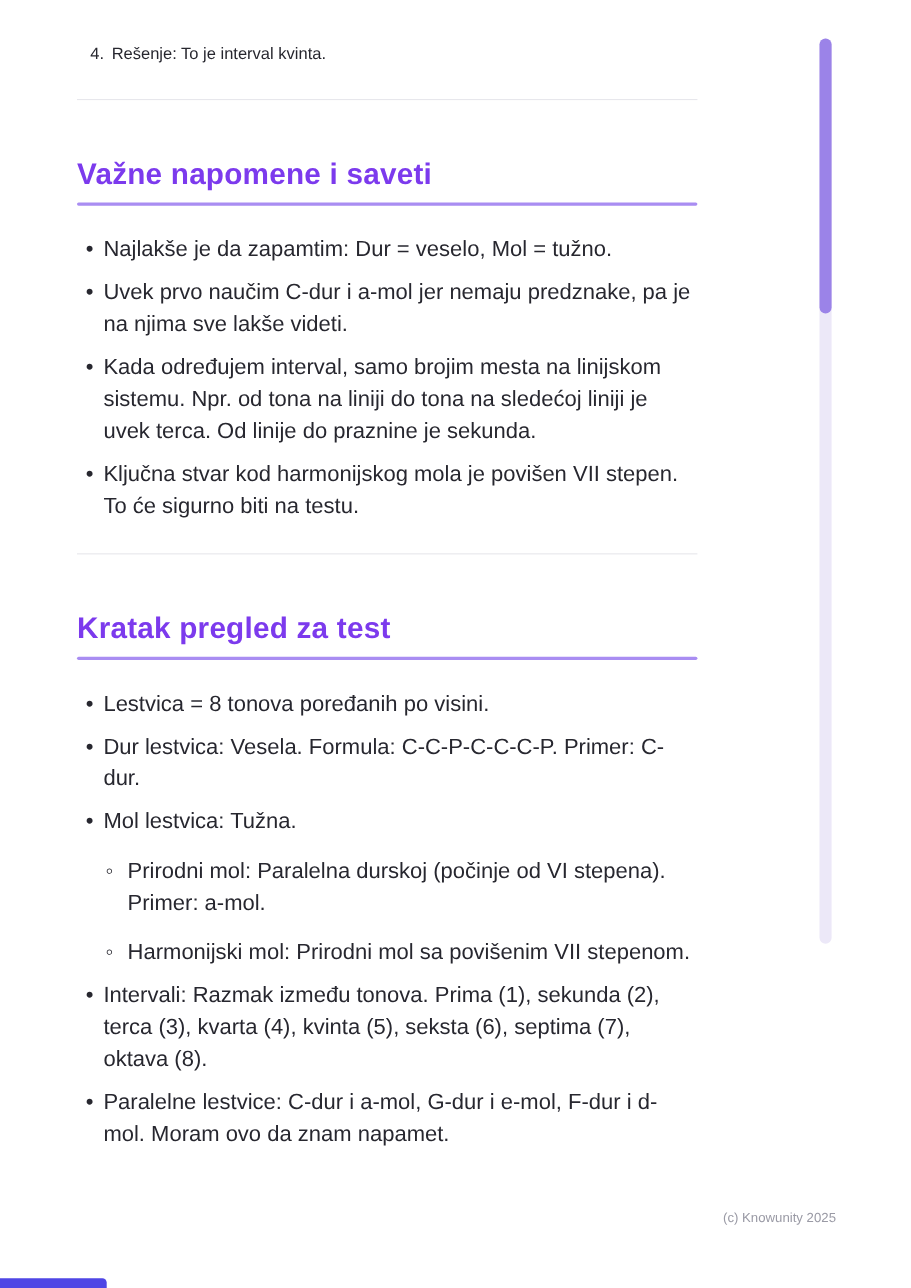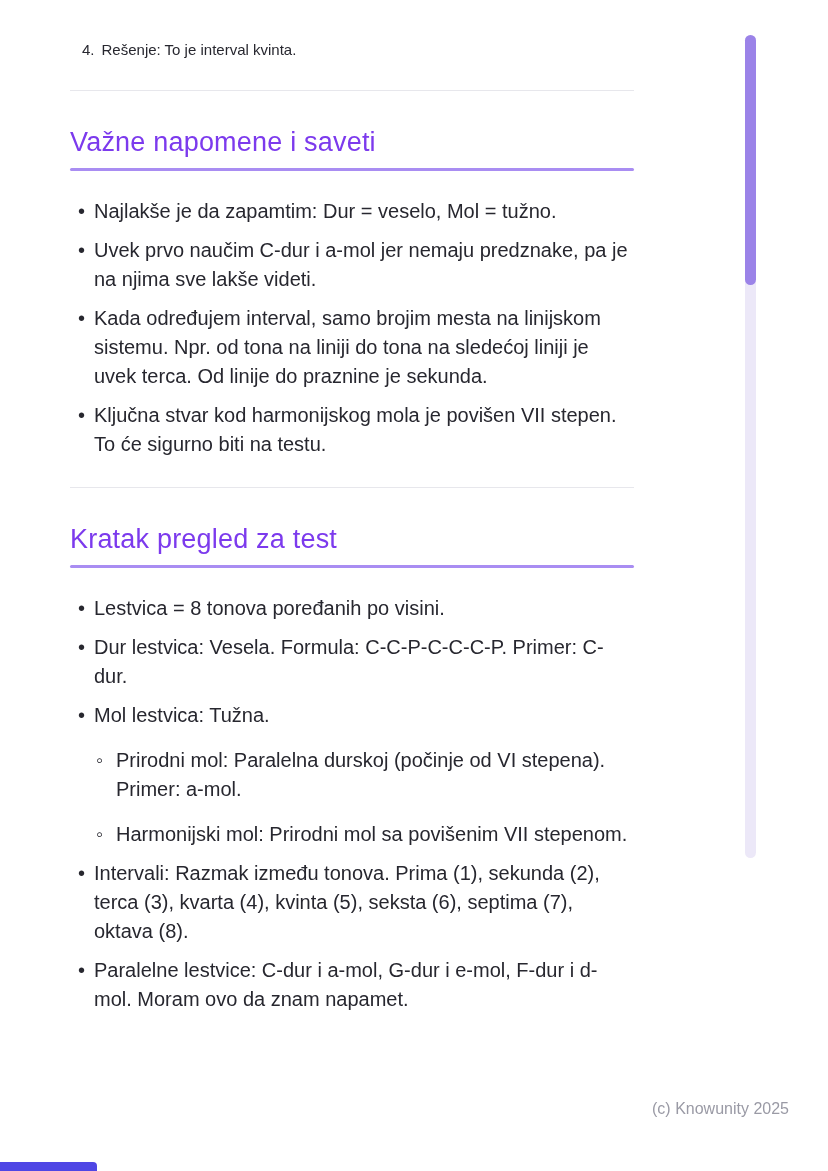--- a/index.html
+++ b/index.html
@@ -22,23 +22,23 @@
   .solution-number { margin-right: 7px; }
 
   .divider {
     border: none;
     height: 1px;
     background: #e7e7ec;
     margin-top: 28px;
   }
 
   .section-title {
-    margin-top: 36px;
+    margin-top: 52px;
     font-size: 27px;
-    font-weight: normal;
+    font-weight: bold;
     color: #7c3aed;
     letter-spacing: 0.2px;
   }
   .title-underline {
     height: 3px;
     background: #a98df2;
     margin-top: 10px;
     border-radius: 2px;
   }
 
@@ -66,23 +66,23 @@
   ul.sub > li::before {
     content: "\25E6";
     position: absolute;
     left: 2px;
   }
 
   strong { font-weight: normal; }
 
   .footer-credit {
     position: absolute;
-    right: 39px;
+    right: 68px;
     top: 1100px;
-    font-size: 16px;
+    font-size: 12px;
     color: #9a9aa5;
   }
 
   .scrollbar-track {
     position: absolute;
     right: 72px;
     top: 35px;
     width: 11px;
     height: 823px;
     background: #ece8f8;

